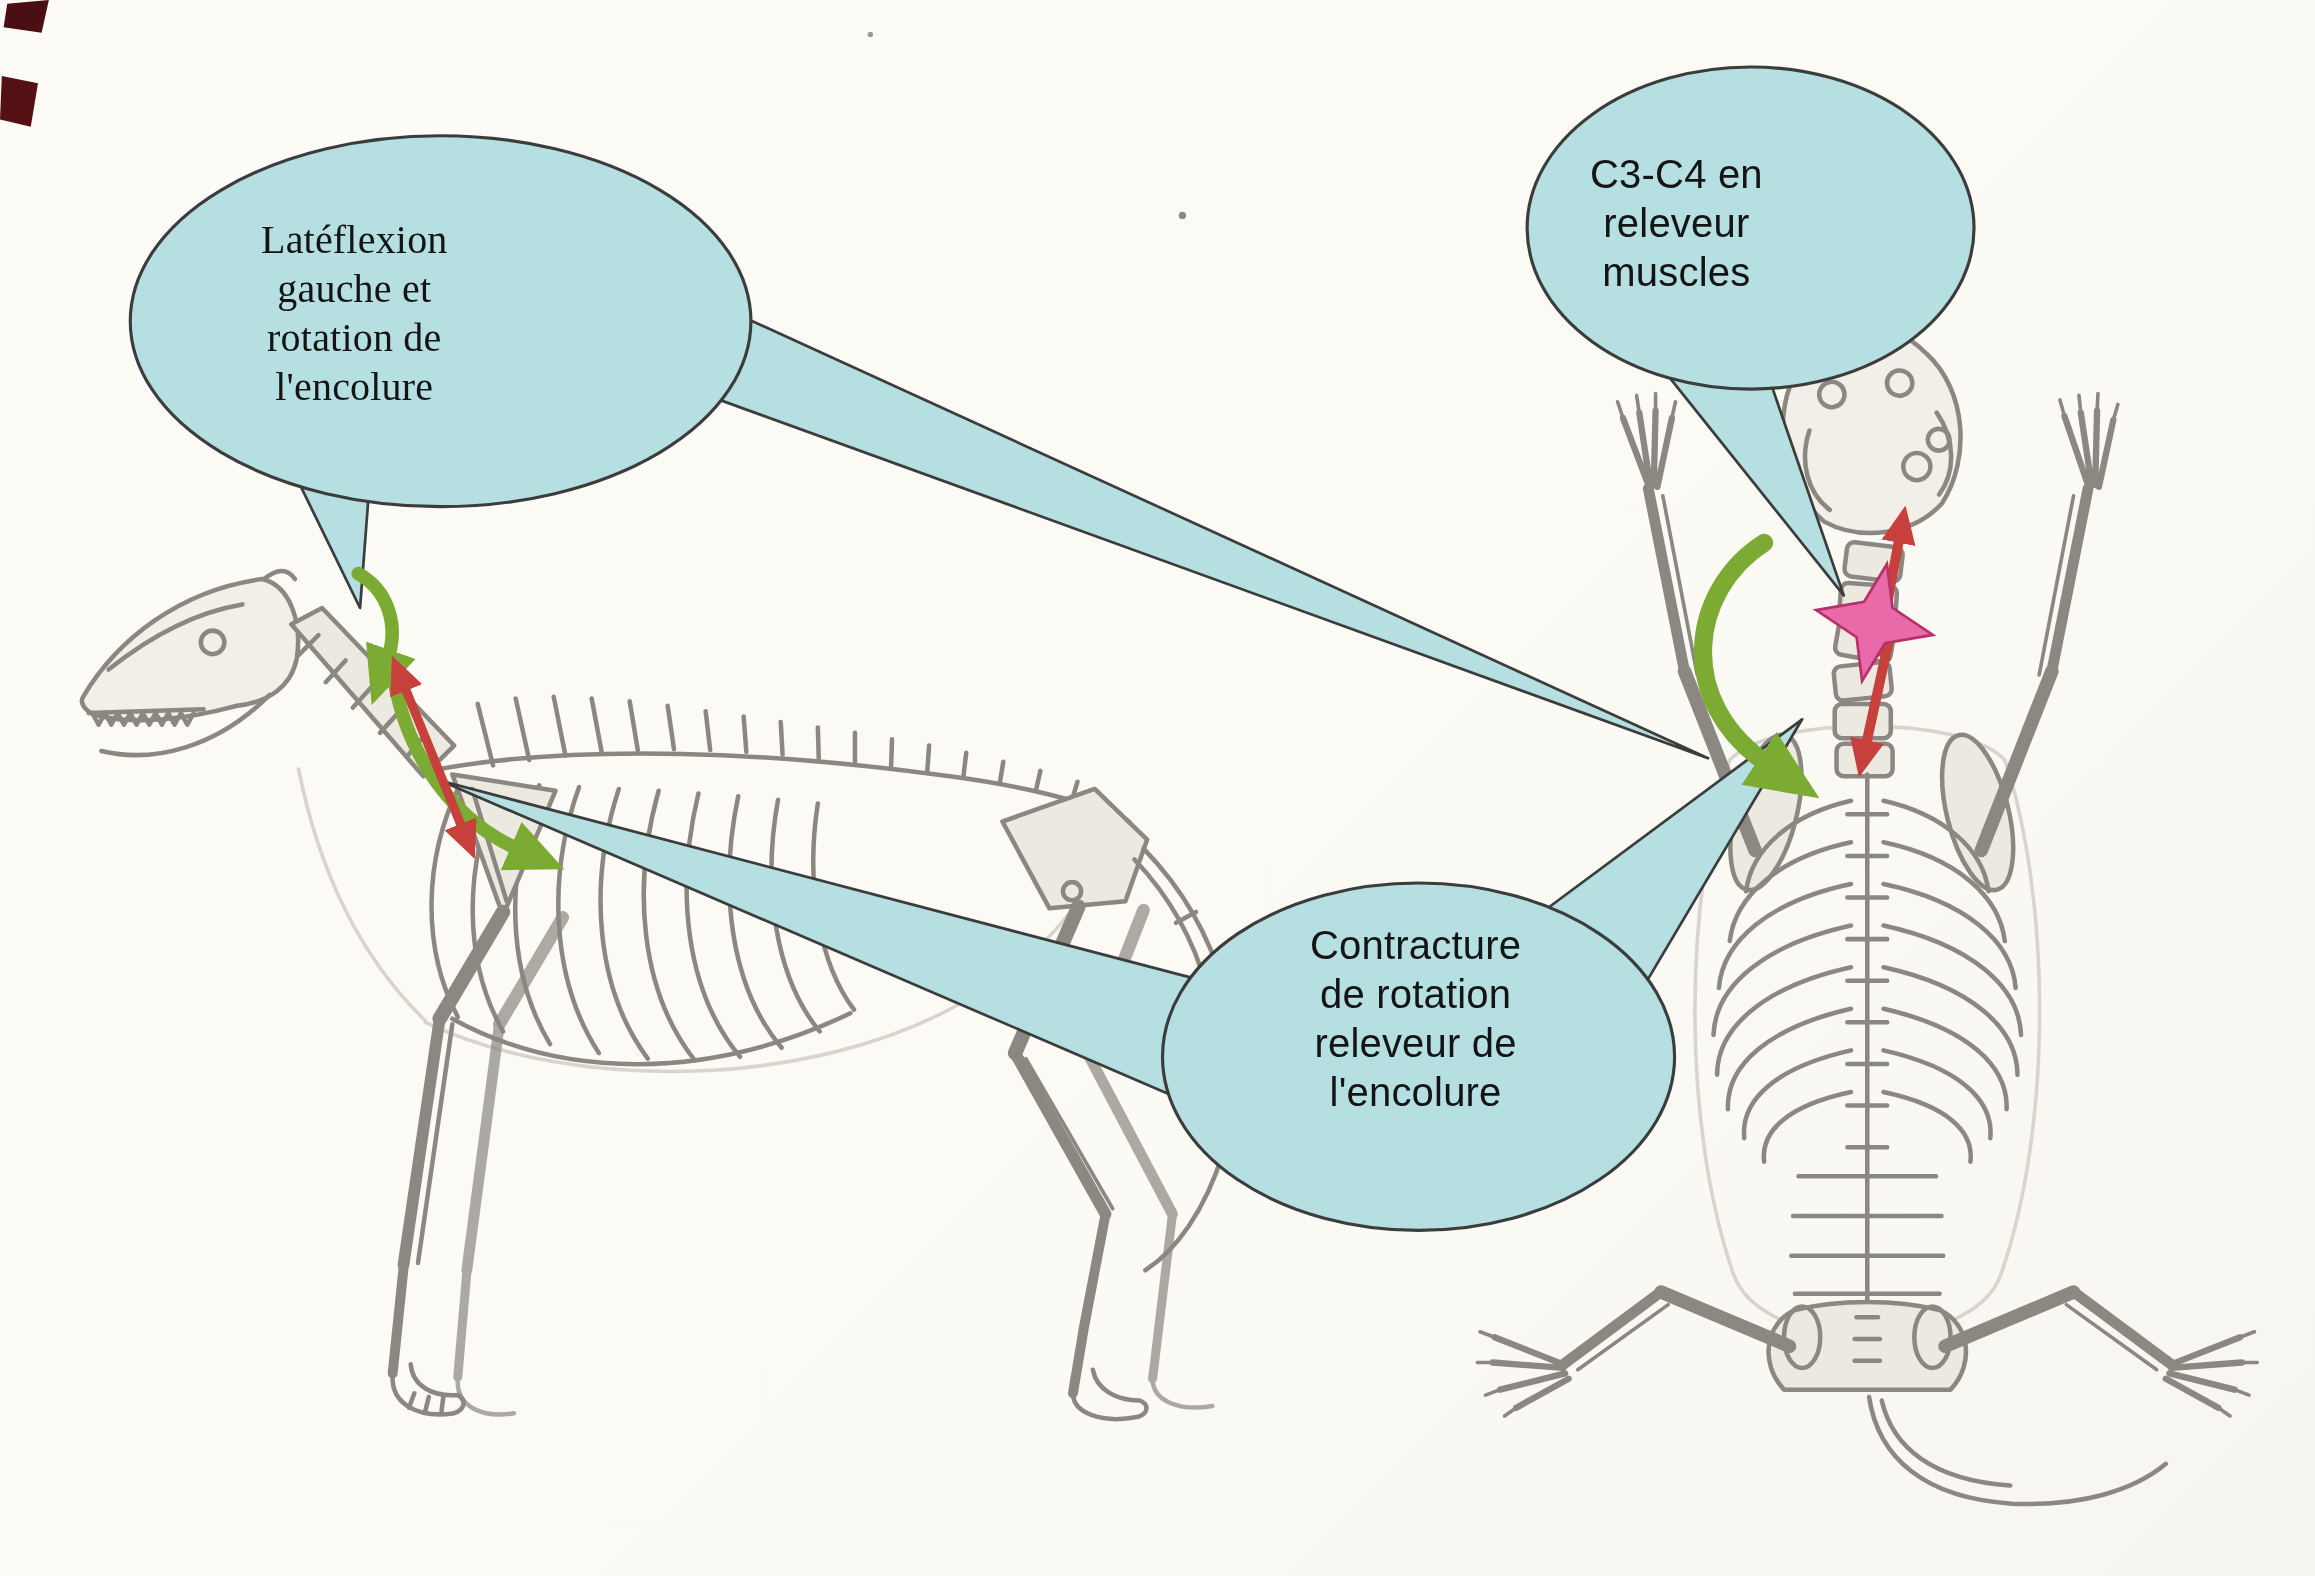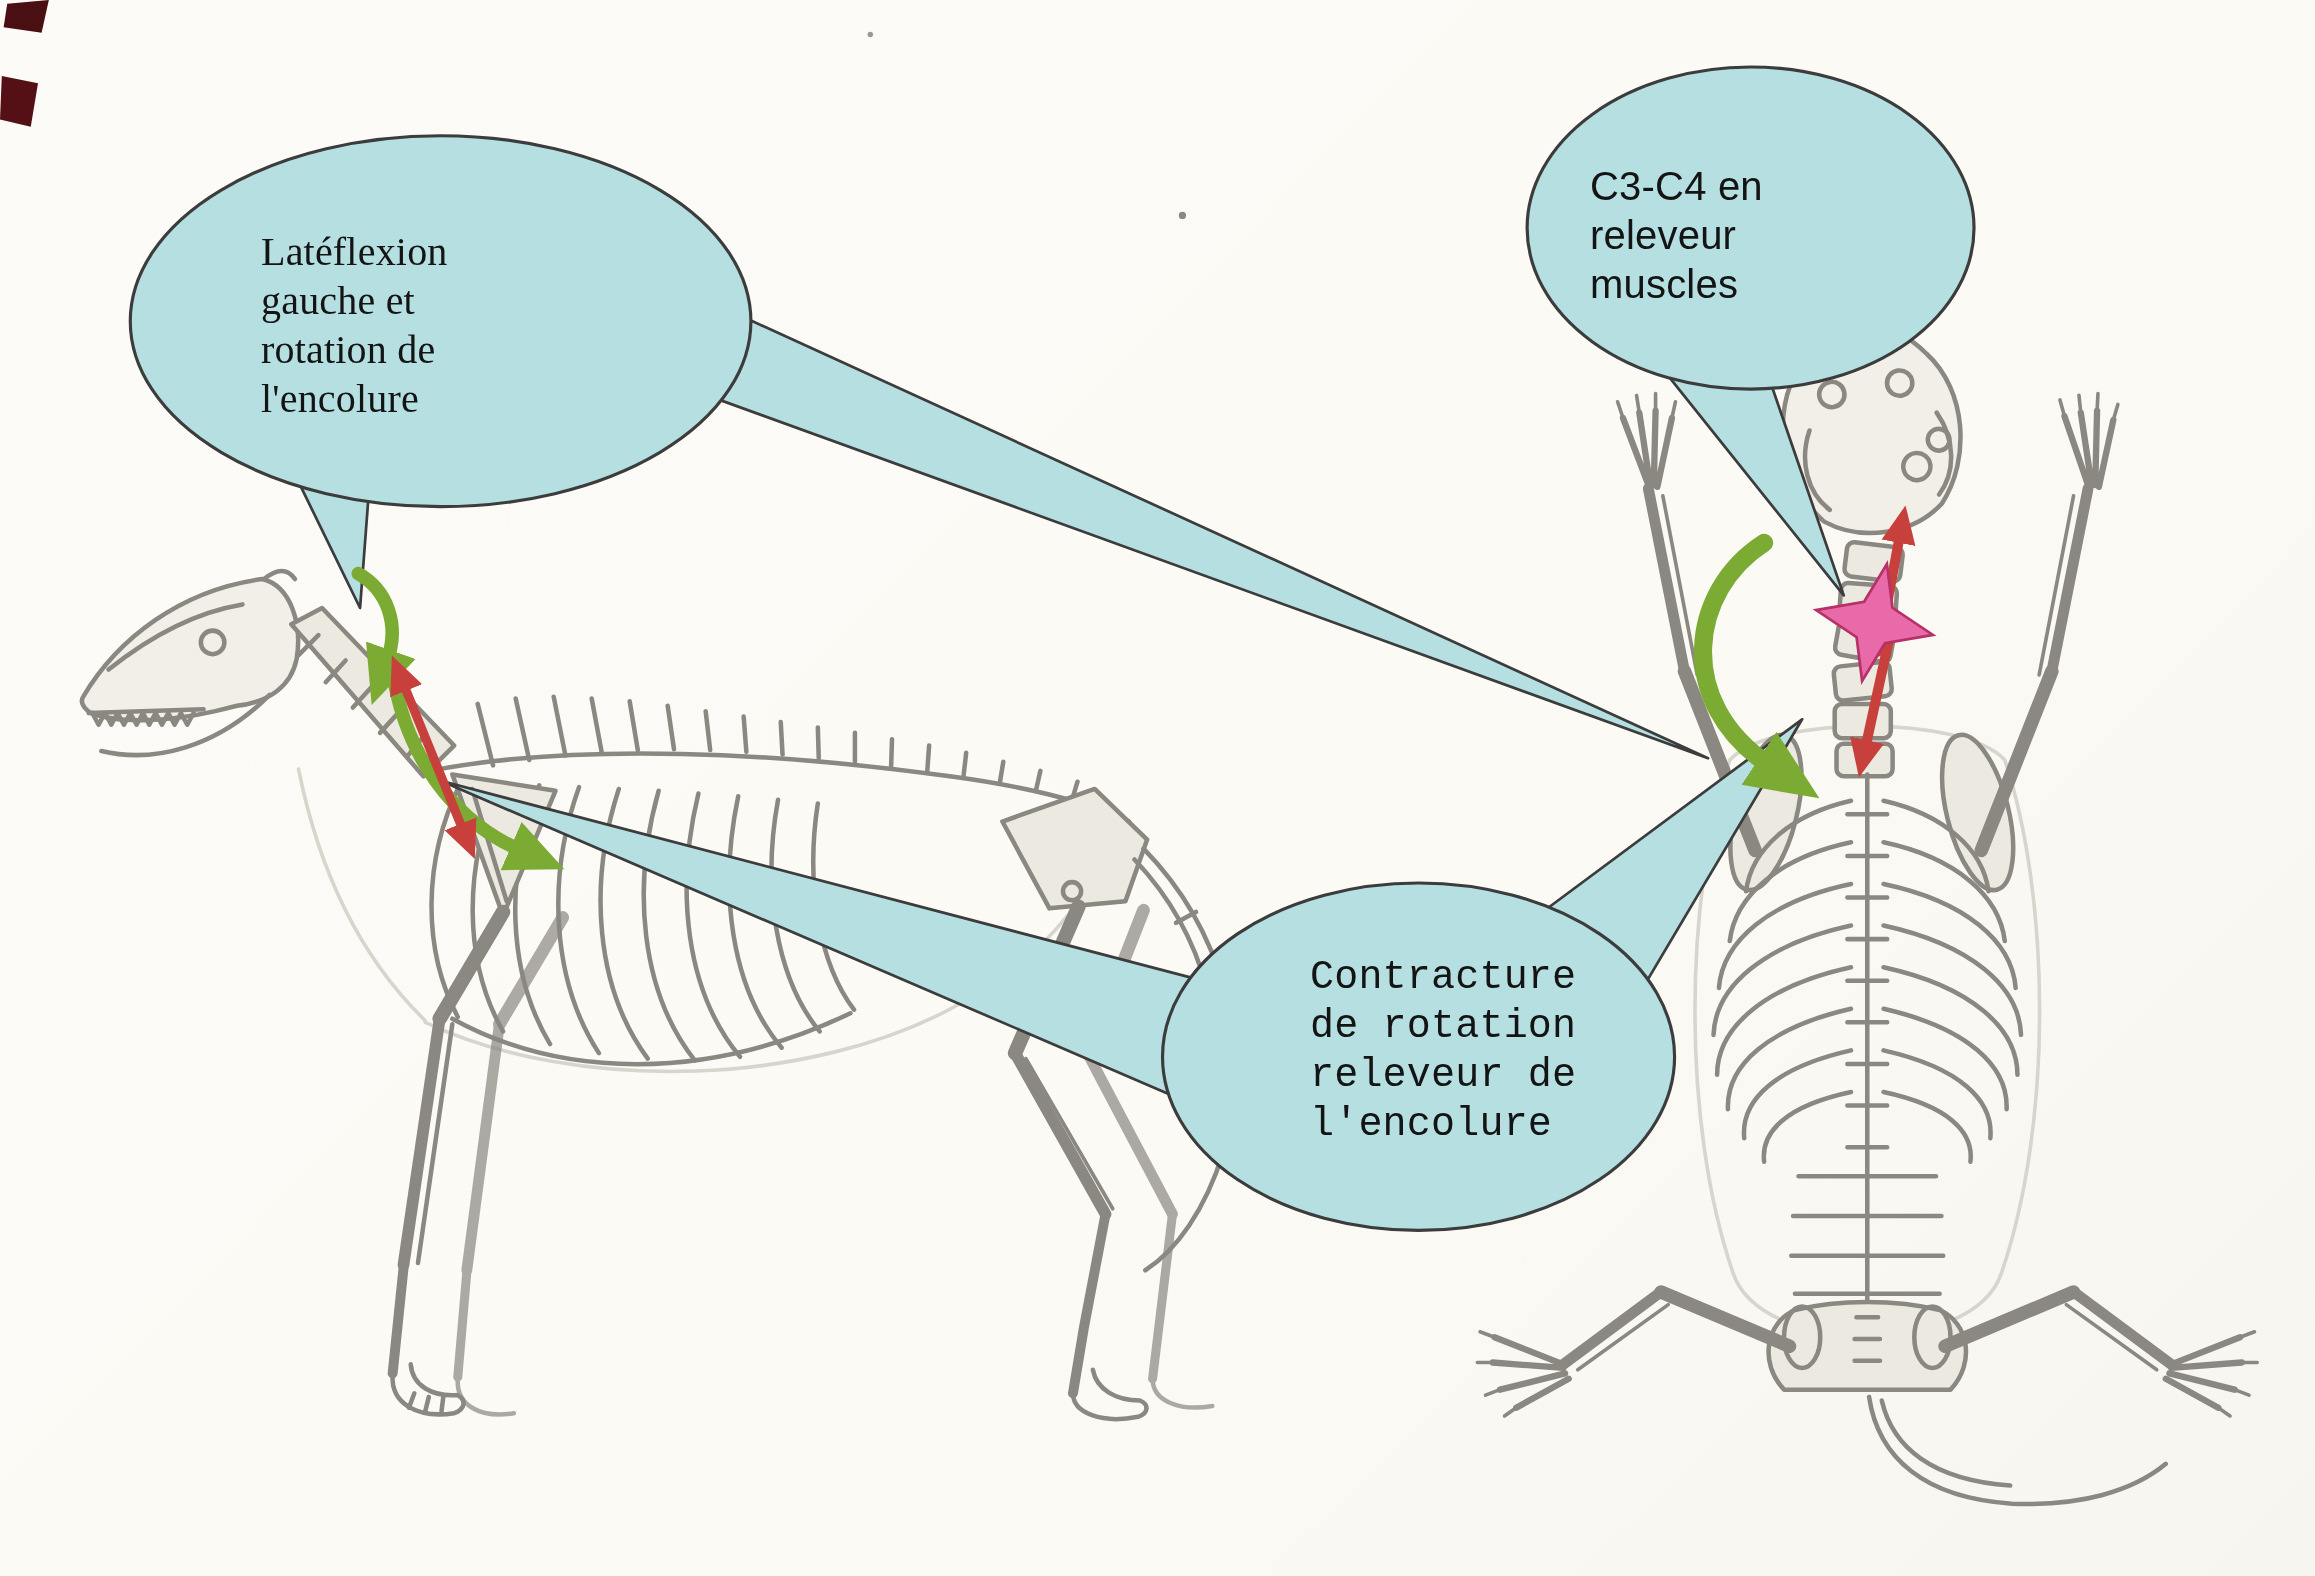--- a/index.html
+++ b/index.html
@@ -24,22 +24,21 @@
   .redArrow   { stroke:#c8403c; fill:none; stroke-linecap:round; }
 
   
   .bubble-text {
     position:absolute;
     font-size:40px;
     line-height:49px;
     color:#141414;
     letter-spacing:0.2px;
     white-space:nowrap;
-    text-align:left;
-    margin-top:12px;
+    text-align:center;
   }
 </style>
 </head>
 <body>
 
 <div class="stage">
 
   <svg class="art" viewBox="0 0 2560 1743">
     <defs>
       <marker id="mGreen" markerUnits="userSpaceOnUse" markerWidth="70" markerHeight="70" refX="12" refY="35" orient="auto">
@@ -262,21 +261,21 @@
     <div>rotation de</div>
     <div>l'encolure</div>
   </div>
 
   <div class="bubble-text" style="left:1590px; top:150px;">
     <div>C3-C4 en</div>
     <div>releveur</div>
     <div>muscles</div>
   </div>
 
-  <div class="bubble-text" style="left:1310px; top:941px;font-family:Liberation Mono, monospace;">
+  <div class="bubble-text" style="left:1310px; top:921px;">
     <div>Contracture</div>
     <div>de rotation</div>
     <div>releveur de</div>
     <div>l'encolure</div>
   </div>
 
 </div>
 
 
 </body></html>

